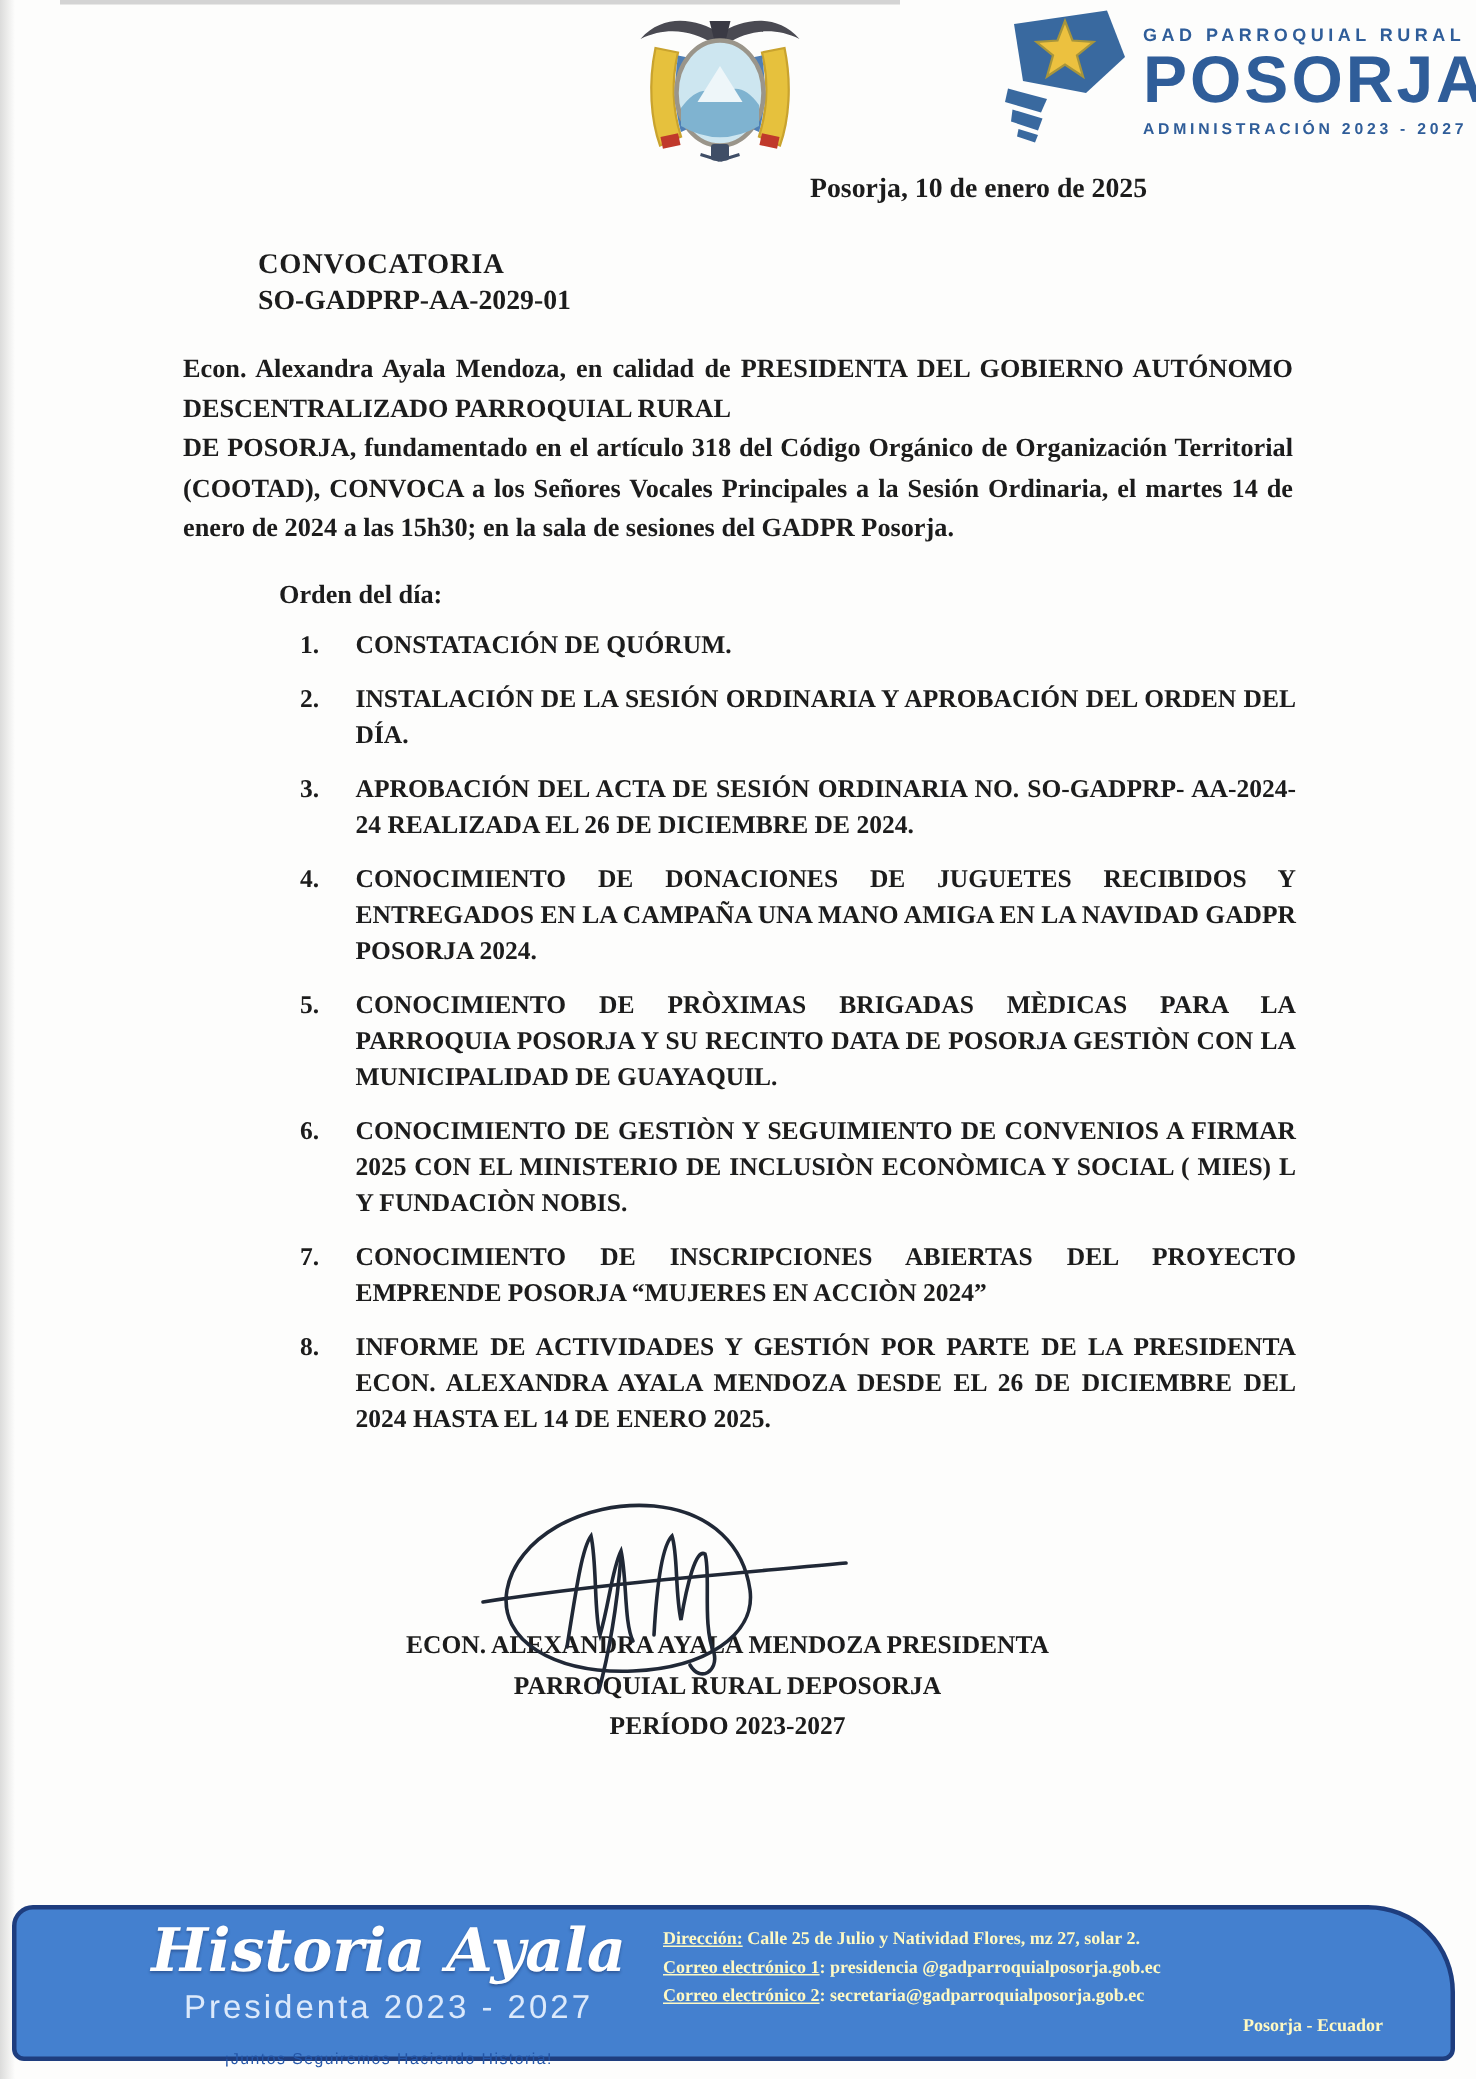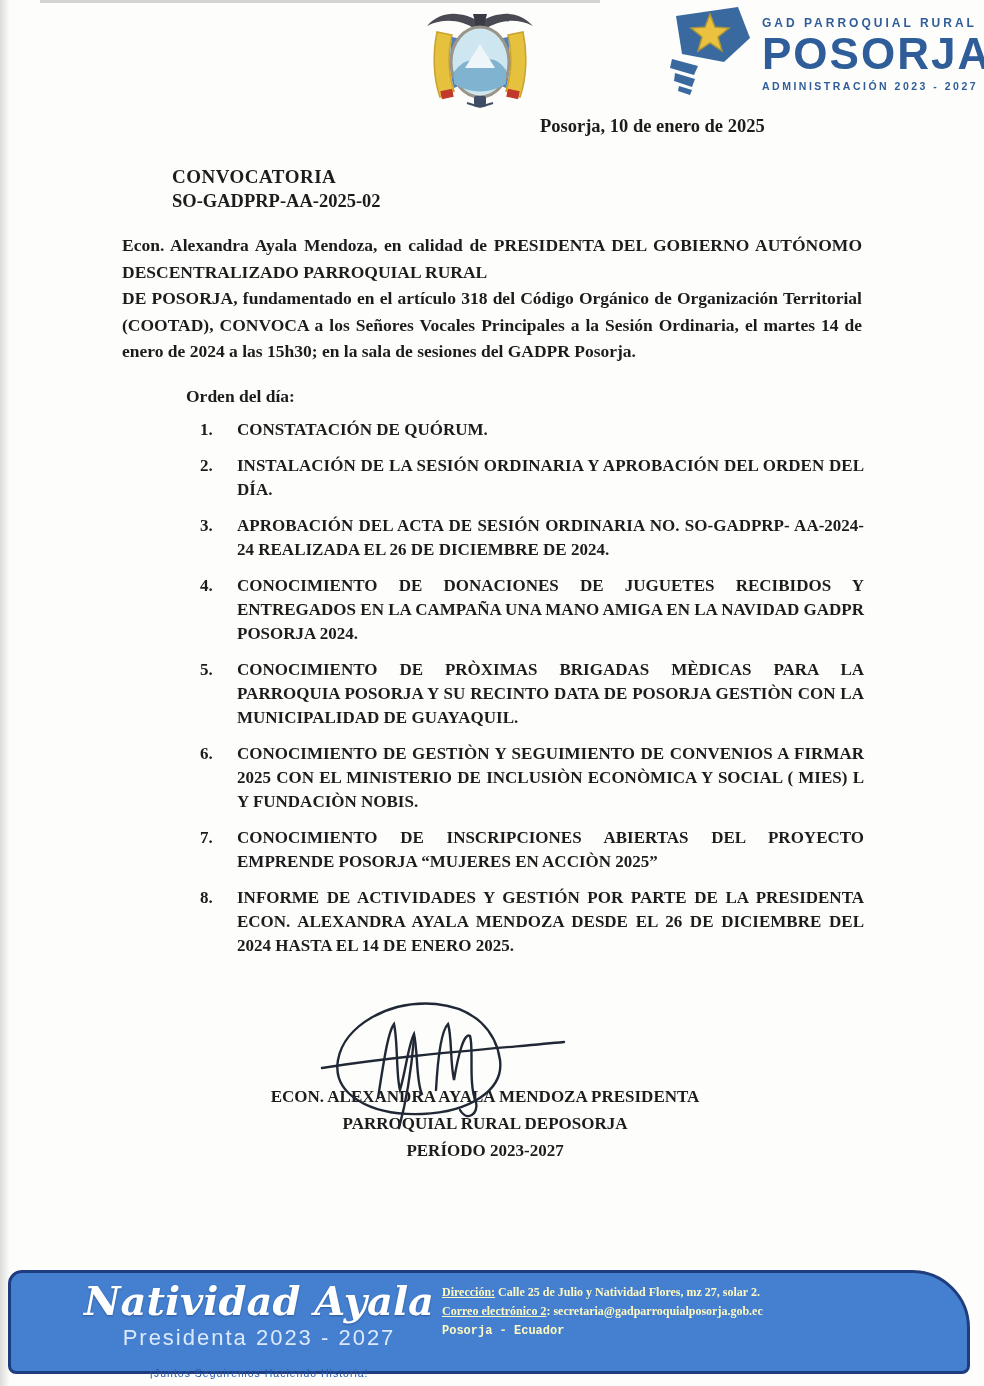--- a/index.html
+++ b/index.html
@@ -52,21 +52,21 @@
     font-size:40px;color:#ffffff;line-height:1.1;
     text-shadow:0 1px 2px rgba(20,40,90,.45);}
   .role{font-family:"Liberation Sans",sans-serif;font-size:22px;color:#dce9fb;
     letter-spacing:2px;margin-top:2px;}
   .tagline{font-family:"Liberation Sans",sans-serif;font-size:10.5px;color:#2456a8;
     margin-top:16px;letter-spacing:1px;}
   .footer-right{position:absolute;left:431px;top:10px;width:480px;
     font-size:12px;font-weight:bold;color:#fef9c3;line-height:19px;}
   .footer-row{white-space:nowrap;}
   .footer-label{text-decoration:underline;}
-  .footer-loc{text-align:left;margin-top:1px;font-family:Liberation Mono, monospace;}
+  .footer-loc{text-align:right;margin-top:1px;}
 </style>
 </head>
 <body>
 
 <div class="scan-edge"></div>
 <div class="scan-top"></div>
 
 <div class="coat">
   <svg width="150" height="112" viewBox="0 0 150 112">
     <path d="M22,26 C38,8 60,13 75,22 C90,13 112,8 128,26 C110,17 92,21 80,29 L70,29 C58,21 40,17 22,26 Z" fill="#4a4a52"></path>
@@ -99,21 +99,21 @@
     <div class="brand-line1">GAD PARROQUIAL RURAL</div>
     <div class="brand-name">POSORJA</div>
     <div class="brand-line3">ADMINISTRACIÓN 2023 - 2027</div>
   </div>
 </div>
 
 <div class="date-line">Posorja, 10 de enero de 2025</div>
 
 <div class="title-block">
   <div class="title-line1">CONVOCATORIA</div>
-  <div class="title-line2">SO-GADPRP-AA-2025-02</div>
+  <div class="title-line2">SO-GADPRP-AA-2029-01</div>
 </div>
 
 <div class="intro">
   <div>Econ. Alexandra Ayala Mendoza, en calidad de PRESIDENTA DEL GOBIERNO AUTÓNOMO DESCENTRALIZADO PARROQUIAL RURAL</div>
   <div>DE POSORJA, fundamentado en el artículo 318 del Código Orgánico de Organización Territorial (COOTAD), CONVOCA a los Señores Vocales Principales a la Sesión Ordinaria, el martes 14 de enero de 2024 a las 15h30; en la sala de sesiones del GADPR Posorja.</div>
 </div>
 
 <div class="orden-label">Orden del día:</div>
 
 <div class="agenda">
@@ -136,21 +136,21 @@
   <div class="agenda-item">
     <div class="agenda-num">5.</div>
     <div class="agenda-text">CONOCIMIENTO DE PRÒXIMAS BRIGADAS MÈDICAS PARA LA PARROQUIA POSORJA Y SU RECINTO DATA DE POSORJA GESTIÒN CON LA MUNICIPALIDAD DE GUAYAQUIL.</div>
   </div>
   <div class="agenda-item">
     <div class="agenda-num">6.</div>
     <div class="agenda-text">CONOCIMIENTO DE GESTIÒN Y SEGUIMIENTO DE CONVENIOS A FIRMAR 2025 CON EL MINISTERIO DE INCLUSIÒN ECONÒMICA Y SOCIAL ( MIES) L Y FUNDACIÒN NOBIS.</div>
   </div>
   <div class="agenda-item">
     <div class="agenda-num">7.</div>
-    <div class="agenda-text">CONOCIMIENTO DE INSCRIPCIONES ABIERTAS DEL PROYECTO EMPRENDE POSORJA “MUJERES EN ACCIÒN 2025”</div>
+    <div class="agenda-text">CONOCIMIENTO DE INSCRIPCIONES ABIERTAS DEL PROYECTO EMPRENDE POSORJA “MUJERES EN ACCIÒN 2024”</div>
   </div>
   <div class="agenda-item extra-gap">
     <div class="agenda-num">8.</div>
     <div class="agenda-text">INFORME DE ACTIVIDADES Y GESTIÓN POR PARTE DE LA PRESIDENTA ECON. ALEXANDRA AYALA MENDOZA DESDE EL 26 DE DICIEMBRE DEL 2024 HASTA EL 14 DE ENERO 2025.</div>
   </div>
 </div>
 
 <div class="signature-svg">
   <svg width="250" height="132" viewBox="0 0 250 132">
     <g fill="none" stroke="#202836" stroke-width="2.4" stroke-linecap="round">
@@ -164,22 +164,23 @@
 </div>
 
 <div class="sig-block">
   <div>ECON. ALEXANDRA AYALA MENDOZA PRESIDENTA</div>
   <div>PARROQUIAL RURAL DEPOSORJA</div>
   <div>PERÍODO 2023-2027</div>
 </div>
 
 <div class="footer">
   <div class="footer-left">
-    <div class="script-name">Natividad Ayala</div>
+    <div class="script-name">Historia Ayala</div>
     <div class="role">Presidenta 2023 - 2027</div>
     <div class="tagline">¡Juntos Seguiremos Haciendo Historia!</div>
   </div>
   <div class="footer-right">
     <div class="footer-row"><span class="footer-label">Dirección:</span><span> Calle 25 de Julio y Natividad Flores, mz 27, solar 2.</span></div>
+    <div class="footer-row"><span class="footer-label">Correo electrónico 1</span><span>: presidencia @gadparroquialposorja.gob.ec</span></div>
     <div class="footer-row"><span class="footer-label">Correo electrónico 2</span><span>: secretaria@gadparroquialposorja.gob.ec</span></div>
     <div class="footer-loc">Posorja - Ecuador</div>
   </div>
 </div>
 
 </body></html>

